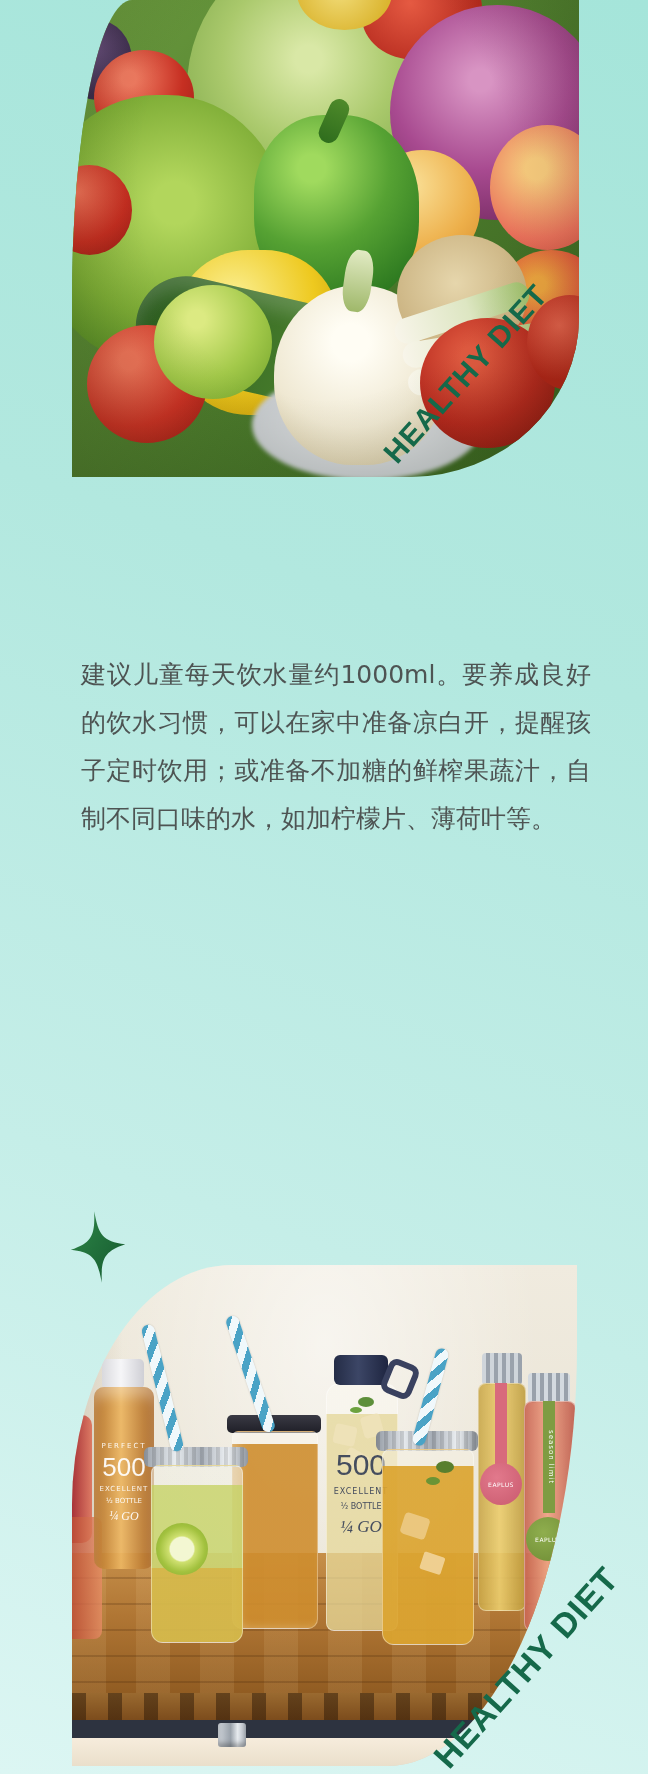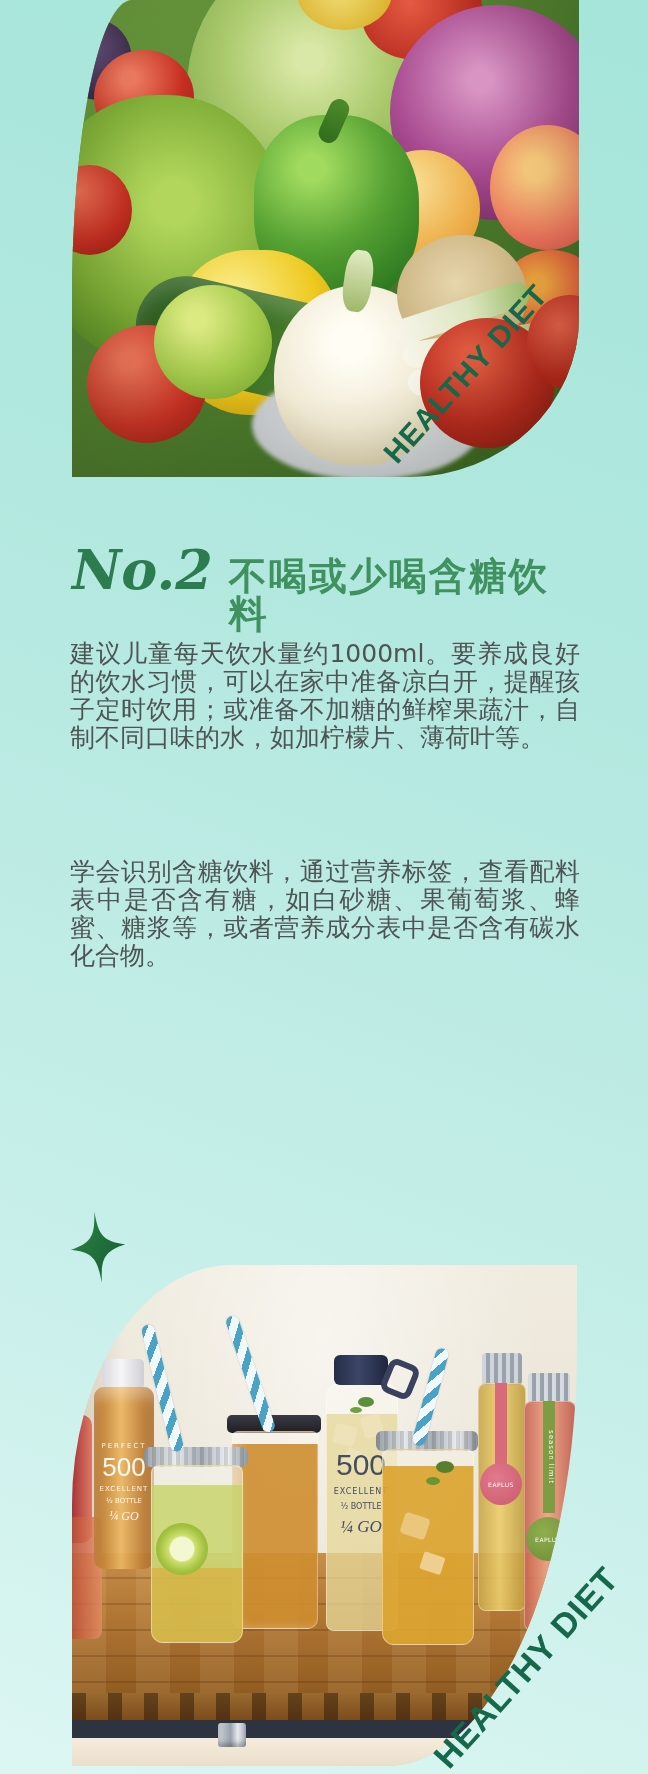--- a/index.html
+++ b/index.html
@@ -48,21 +48,21 @@
     position:absolute;white-space:nowrap;font-family:"Liberation Sans","DejaVu Sans",sans-serif;
     font-weight:700;transform:rotate(-48deg);letter-spacing:1px;
   }
   .hd-top{left:352px;top:357px;font-size:30px;}
   .hd-bottom{left:398px;top:1648px;font-size:34px;}
   
   .heading{position:absolute;left:72px;top:543px;width:507px;display:flex;align-items:baseline;justify-content:center;gap:16px;}
   .no2{font-family:"DejaVu Serif","Liberation Serif",serif;font-style:italic;font-weight:700;font-size:54px;line-height:1;}
   .sec-title{font-size:38px;font-weight:700;letter-spacing:2px;line-height:1;}
   
-  .para{position:absolute;left:70px;width:510px;margin:0;font-size:25px;line-height:28px;text-align:justify;letter-spacing:0;}
+  .para{position:absolute;left:70px;width:510px;margin:11px;font-size:25px;line-height:48px;text-align:justify;letter-spacing:0;}
   .p1{top:640px;}.p2{top:858px;}.p3{top:1078px;}
   
   .sparkle{position:absolute;left:62px;top:1208px;width:72px;height:78px;transform:rotate(-6deg);}
   
   .hero-bottom{
     position:absolute;left:72px;top:1265px;width:505px;height:501px;overflow:hidden;
     border-radius:160px 0 190px 0 / 240px 0 420px 0;
     background:linear-gradient(180deg,#f0ebdf 0%,#e9e3d4 55%,#ded5c3 100%);
   }
   .hb-light{position:absolute;inset:0;background:radial-gradient(ellipse at 50% 16%,rgba(255,255,255,0.55),rgba(255,255,255,0) 60%);}
@@ -169,27 +169,22 @@
     <div class="veg v-scal1"></div>
     <div class="veg v-scal2"></div>
     <div class="veg v-scal3"></div>
     <div class="veg v-tom-br"></div>
     <div class="veg v-tom-r"></div>
     <div class="veg v-vignette"></div>
   </div>
 
   <div class="hd-badge hd-top" style="color:#15694a">HEALTHY DIET</div>
 
-  <div class="heading">
-    <span class="no2" style="color:#2d7c50">No.2</span>
-    <span class="sec-title" style="color:#3f9160">不喝或少喝含糖饮料</span>
-  </div>
 
   <p class="para p1" style="color:#4e5453">建议儿童每天饮水量约1000ml。要养成良好的饮水习惯，可以在家中准备凉白开，提醒孩子定时饮用；或准备不加糖的鲜榨果蔬汁，自制不同口味的水，如加柠檬片、薄荷叶等。</p>
-  <p class="para p2" style="color:#4e5453">学会识别含糖饮料，通过营养标签，查看配料表中是否含有糖，如白砂糖、果葡萄浆、蜂蜜、糖浆等，或者营养成分表中是否含有碳水化合物。</p>
 
   <svg class="sparkle" viewBox="0 0 100 100">
     <defs>
       <linearGradient id="sparkGrad" x1="0" y1="0" x2="1" y2="1">
         <stop offset="0" stop-color="#2e8748"></stop>
         <stop offset="1" stop-color="#14582e"></stop>
       </linearGradient>
     </defs>
     <path d="M50 0 C52.5 33 57 43 88 50 C57 57 52.5 67 50 100 C47.5 67 43 57 12 50 C43 43 47.5 33 50 0 Z" fill="url(#sparkGrad)"></path>
   </svg>

